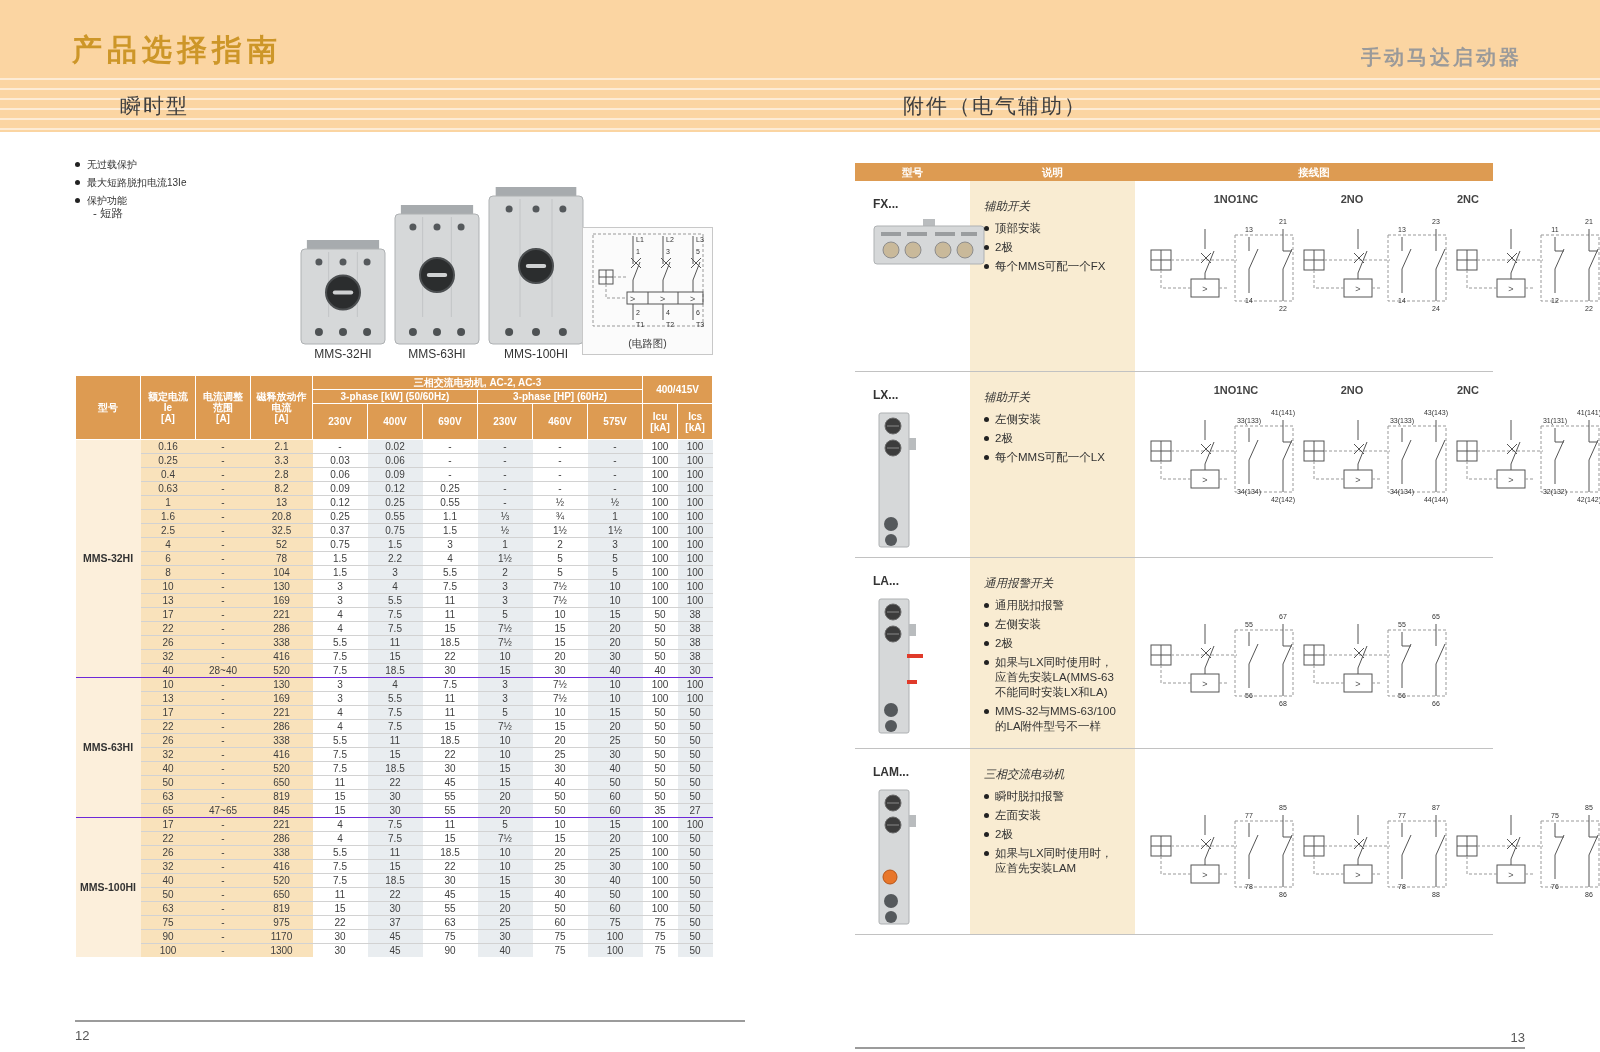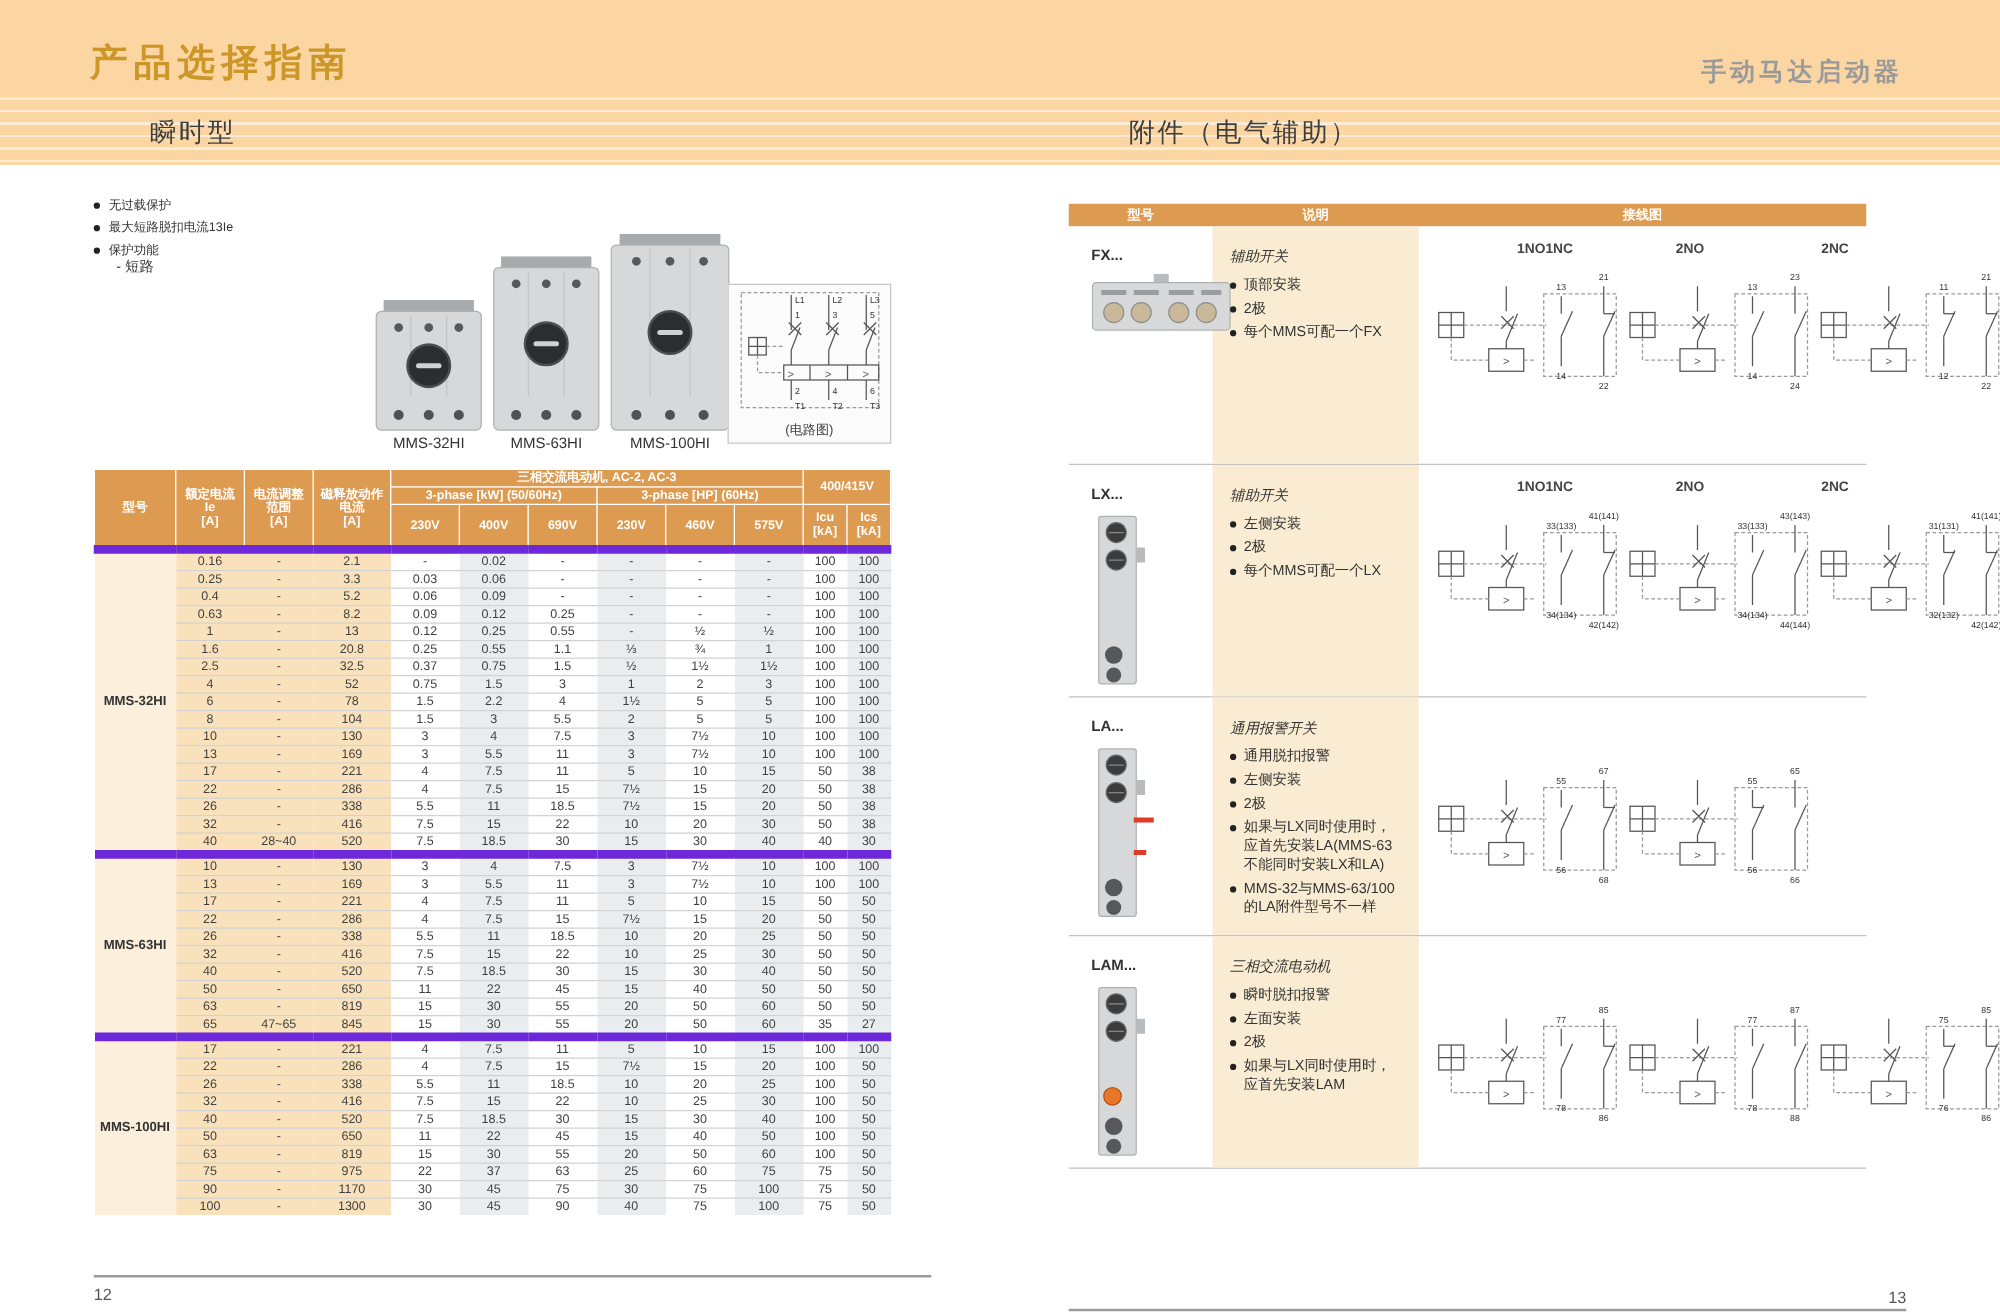--- a/index.html
+++ b/index.html
@@ -24,21 +24,21 @@
   .product-label{position:absolute;width:100%;text-align:center;font-size:12px;color:#333;top:100%;margin-top:2px;white-space:nowrap;}
   
   .circuit-box{position:absolute;left:582px;top:227px;width:129px;height:126px;background:#fbfbfb;border:1px solid #c8c8c8;}
   .circuit-caption{position:absolute;bottom:3px;width:100%;text-align:center;font-size:10.5px;color:#444;}
   
   .spec{position:absolute;left:75px;top:375px;width:637px;border-collapse:collapse;table-layout:fixed;}
   .spec th{background:#dd9b52;color:#fff;font-size:10px;font-weight:bold;border:1px solid #fff;
            padding:1px 0;line-height:11px;text-align:center;white-space:pre-line;}
   .spec td{font-size:10px;text-align:center;height:13px;line-height:13px;padding:0;
            border-top:1px solid #d2d2d2;color:#3f3f3f;}
-  .spec tr.gfirst td{border-top:7px solid #6d28d9;}
+  .spec tr.gfirst td{border-top:1px solid #6d28d9;}
   .spec td.w{background:#fff;}
   .spec td.g{background:#e9edf0;}
   .spec td.cr{background:#f9e2bb;}
   .spec td.model{background:#fcefdb;font-weight:bold;font-size:10.5px;color:#333;vertical-align:middle;}
   
   .acc{position:absolute;left:855px;top:163px;width:638px;border-bottom:1px solid #c2c2c2;}
   .acc-head{display:grid;grid-template-columns:115px 165px 358px;height:18px;background:#dd9b52;
             color:#fff;font-weight:bold;font-size:10.5px;line-height:18px;text-align:center;}
   .acc-row{display:grid;grid-template-columns:115px 165px 358px;}
   .acc-row + .acc-row{border-top:1px solid #c2c2c2;}
@@ -251,21 +251,21 @@
           <td class="w">-</td>
           <td class="g">-</td>
           <td class="w">-</td>
           <td class="g">-</td>
           <td class="w">100</td>
           <td class="g">100</td>
         </tr>
         <tr>
           <td class="cr">0.4</td>
           <td class="cr">-</td>
-          <td class="cr">5.2</td>
+          <td class="cr">2.8</td>
           <td class="w">0.06</td>
           <td class="g">0.09</td>
           <td class="w">-</td>
           <td class="g">-</td>
           <td class="w">-</td>
           <td class="g">-</td>
           <td class="w">100</td>
           <td class="g">100</td>
         </tr>
         <tr>

